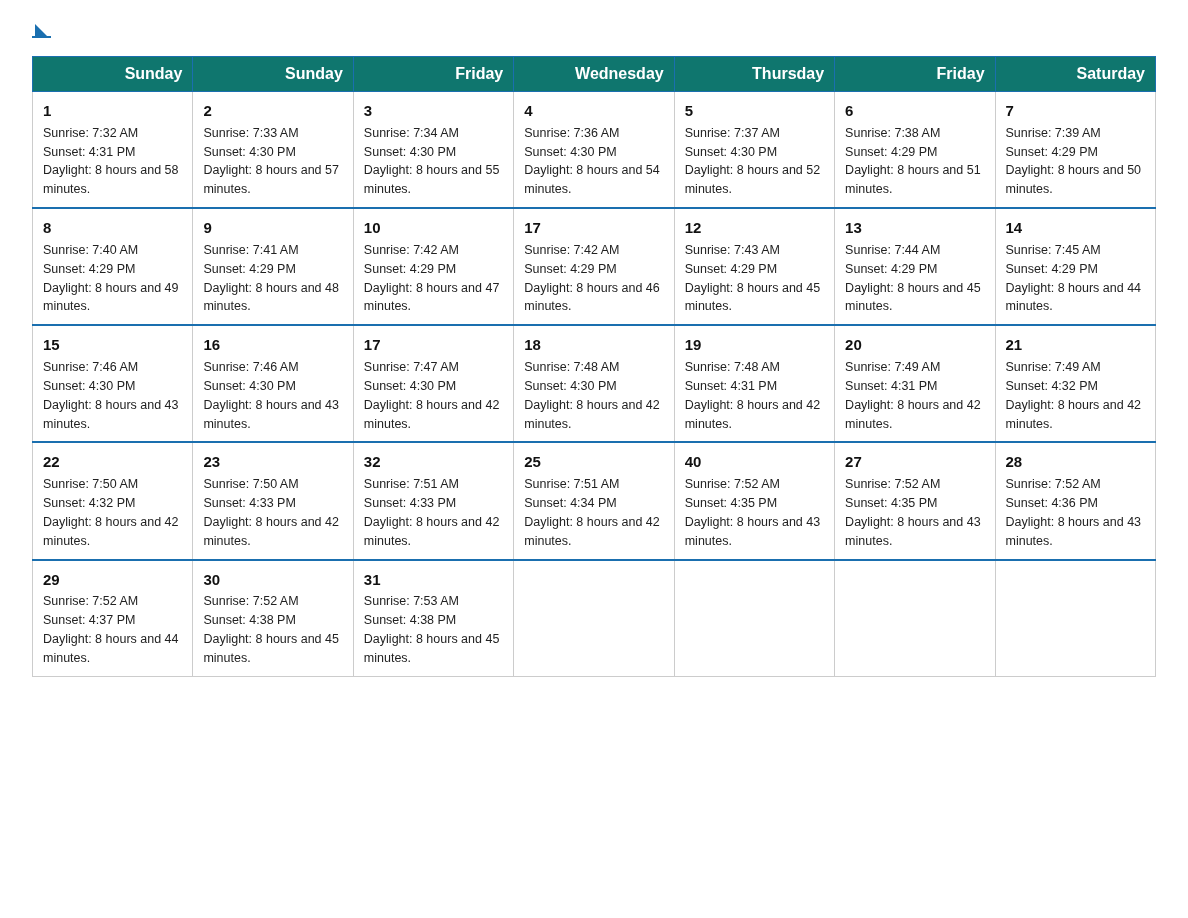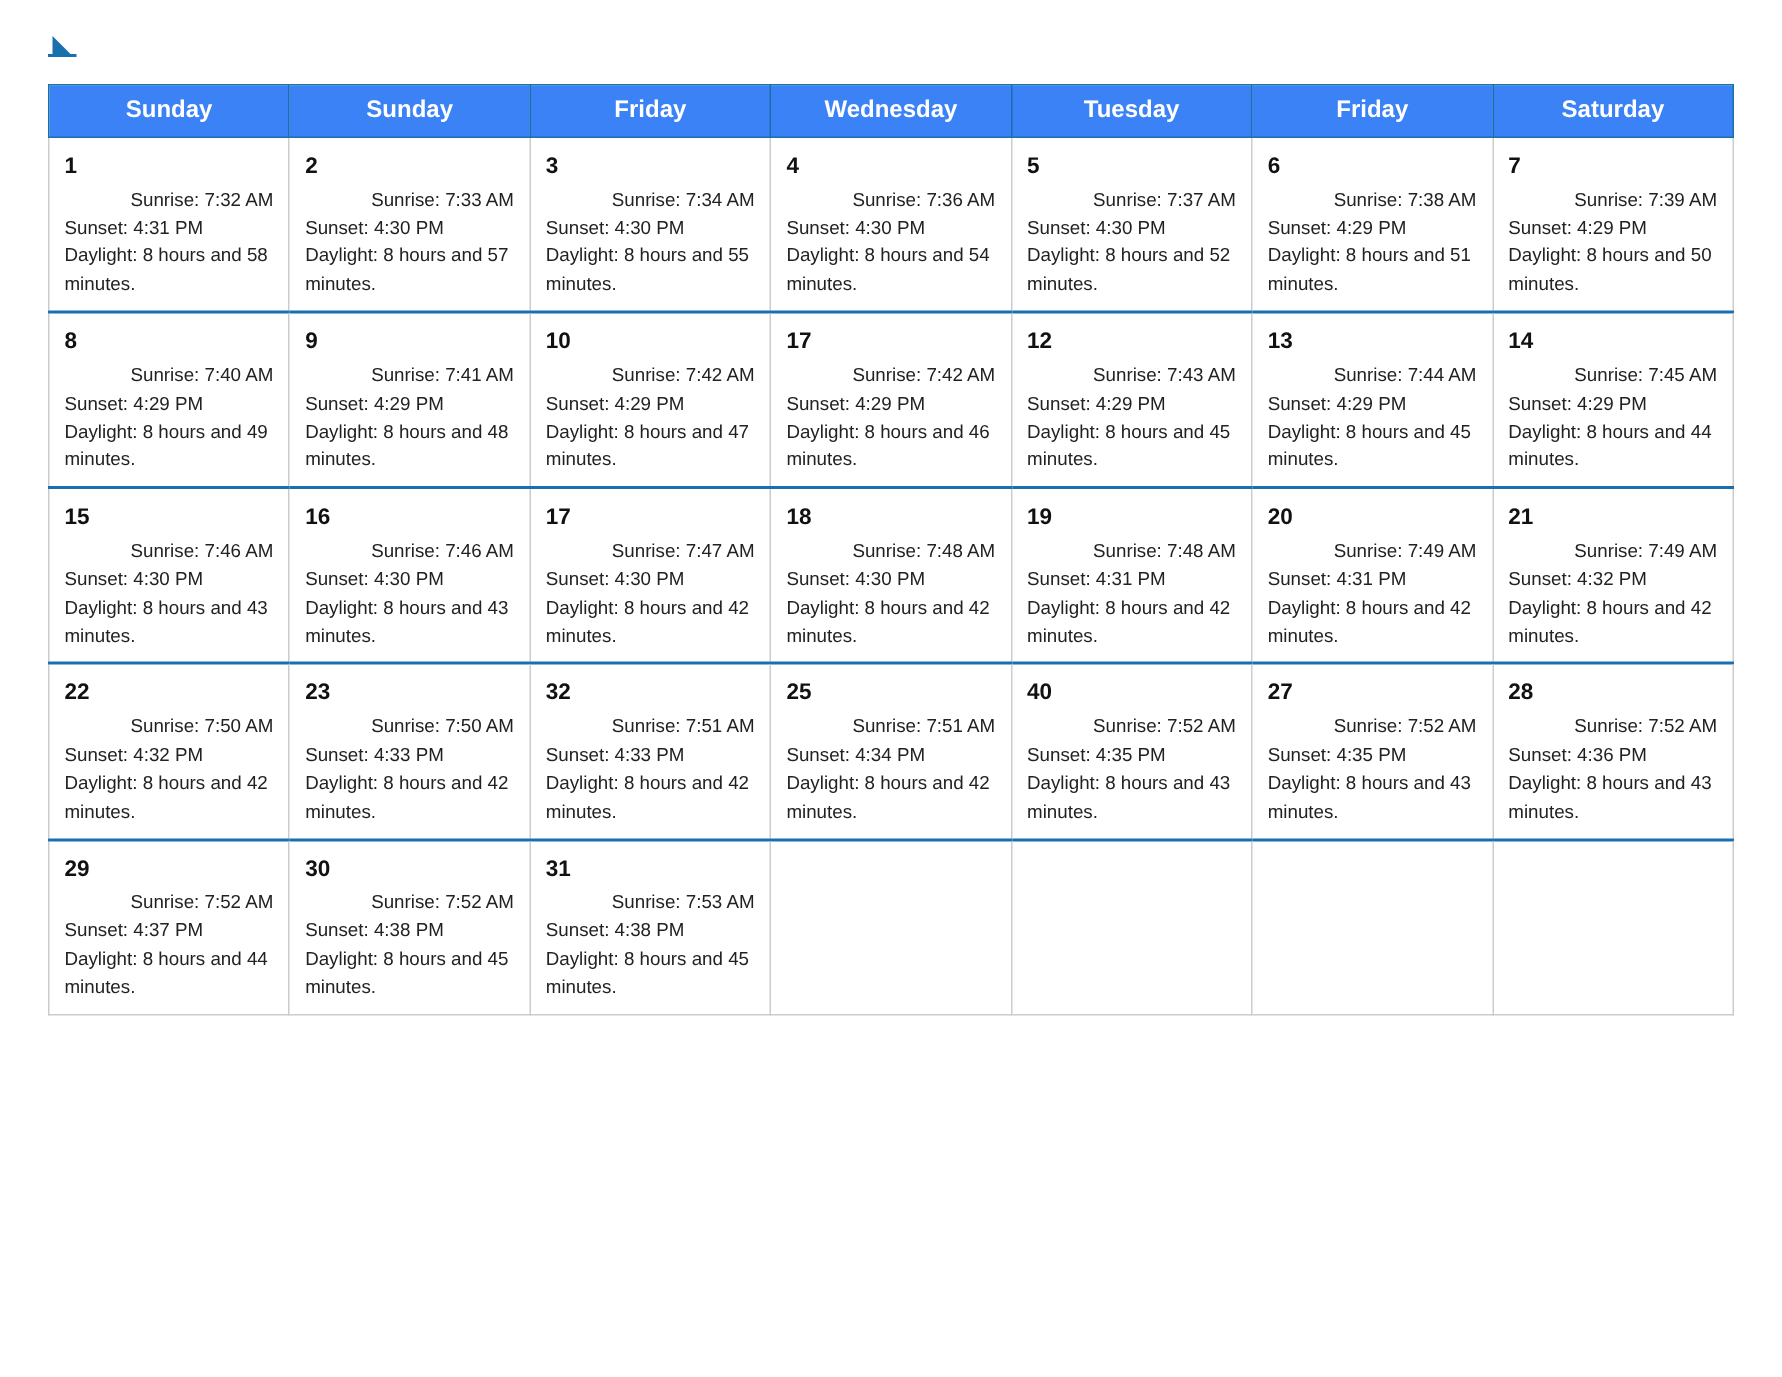--- a/index.html
+++ b/index.html
@@ -68,26 +68,26 @@
       font-size: 22px;
       color: #444;
       margin-top: 4px;
     }
     .calendar-table {
       width: 100%;
       border-collapse: collapse;
       table-layout: fixed;
     }
     .calendar-table th {
-      background: #3b82f6;
+      background: #0f766e;
       color: #fff;
       font-size: 16px;
       font-weight: bold;
       padding: 8px 10px;
-      text-align: center;
+      text-align: right;
       border: 1px solid #1a6faf;
     }
     .calendar-table td {
       border: 1px solid #ccc;
       vertical-align: top;
       padding: 8px 10px;
       min-height: 90px;
       font-size: 13px;
       color: #222;
       line-height: 1.45;
@@ -99,21 +99,20 @@
       font-size: 15px;
       font-weight: bold;
       display: block;
       margin-bottom: 2px;
       color: #111;
     }
     .day-info {
       color: #222;
       font-size: 12.5px;
       line-height: 1.5;
-      margin-left: 44px;
     }
     .row-border-top td {
       border-top: 2px solid #1a6faf;
     }
   </style>
 </head>
 <body>
 
 <div class="header-row">
   <div class="logo">
@@ -130,21 +129,21 @@
   </div>
 </div>
 
 <table class="calendar-table">
   <thead>
     <tr>
     <th>Sunday</th>
         <th>Sunday</th>
         <th>Friday</th>
         <th>Wednesday</th>
-        <th>Tuesday</th>
+        <th>Thursday</th>
         <th>Friday</th>
         <th>Saturday</th>
       </tr>
   </thead>
   <tbody id="calendar-body">
   <tr>
         <td>
         <span class="day-num">1</span>
         <span class="day-info">Sunrise: 7:32 AM<br>Sunset: 4:31 PM<br>Daylight: 8 hours and 58 minutes.</span>
       </td>

